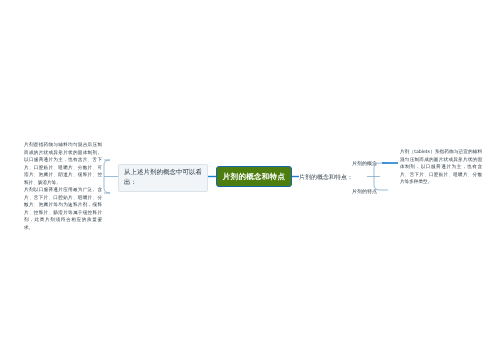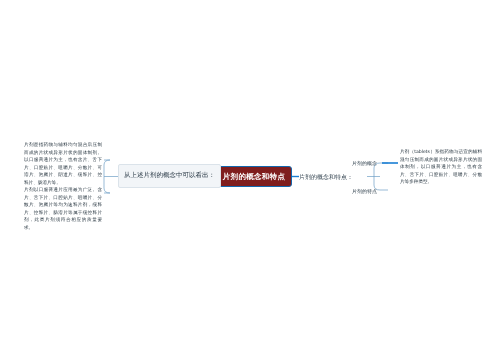--- a/index.html
+++ b/index.html
@@ -33,21 +33,21 @@
     position: absolute;
     box-sizing: border-box;
   }
 
   
   .root-node {
     left: 216px;
     top: 166px;
     width: 76px;
     height: 21px;
-    background: #7f1d1d;
+    background: #4d7c0f;
     border: 1px solid #1367ad;
     border-radius: 3px;
     color: #ffffff;
     font-size: 7.5px;
     font-weight: bold;
     letter-spacing: 0.3px;
     display: flex;
     align-items: center;
     justify-content: center;
     white-space: nowrap;
@@ -61,21 +61,21 @@
     color: #22323f;
     font-size: 6.5px;
     line-height: 1.5;
     padding: 3px 5px;
     display: flex;
     align-items: center;
   }
   .branch-left {
     left: 118px;
     top: 164px;
-    width: 103px;
+    width: 90px;
     min-height: 24px;
   }
   .branch-right {
     left: 299px;
     top: 167px;
     width: 68px;
     min-height: 19px;
     background: transparent;
     border: none;
     padding: 0;

